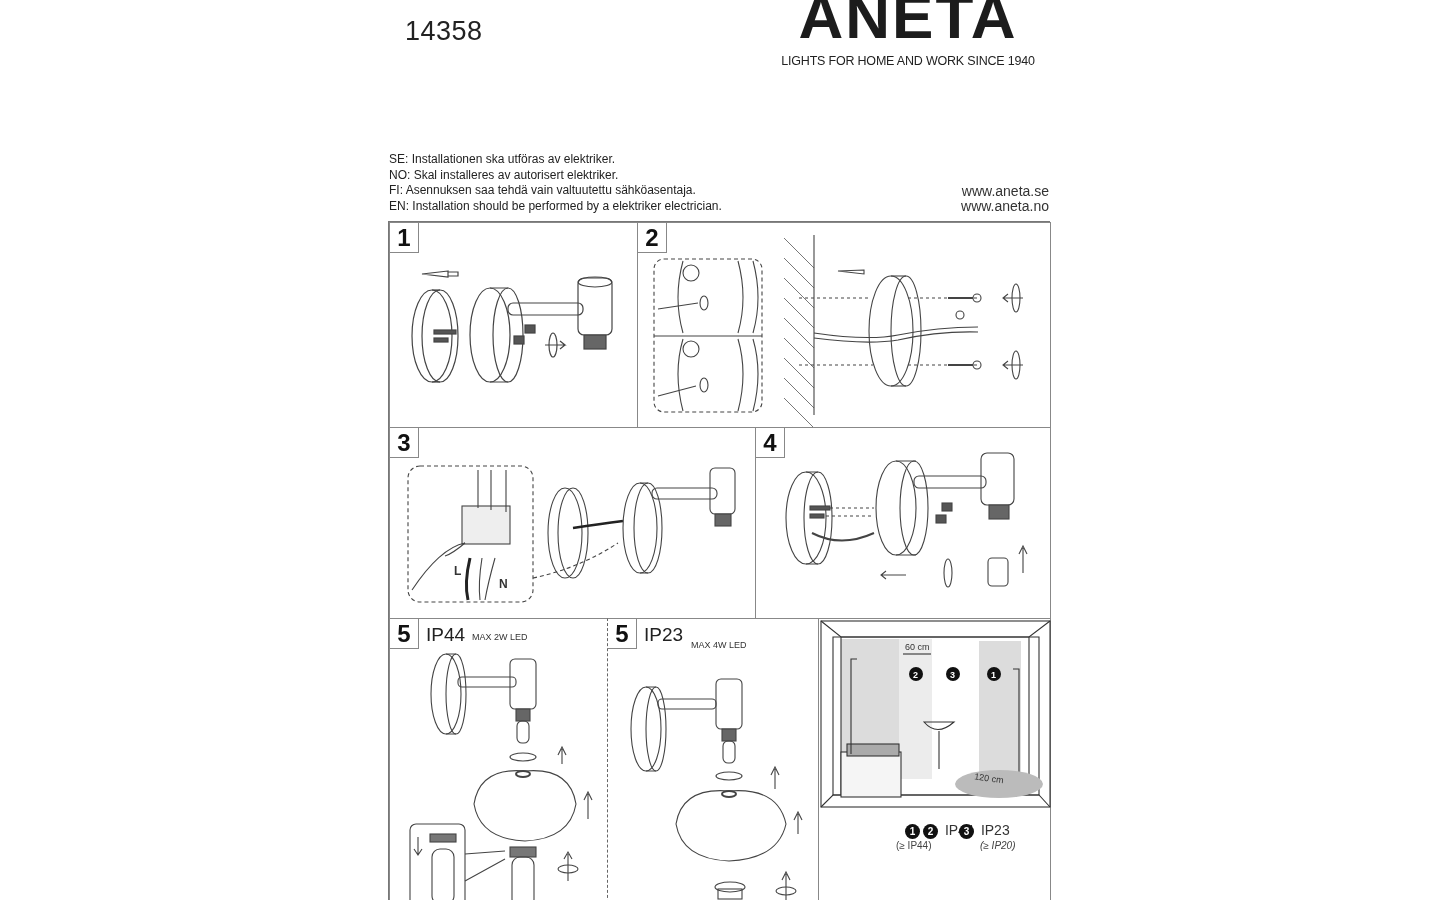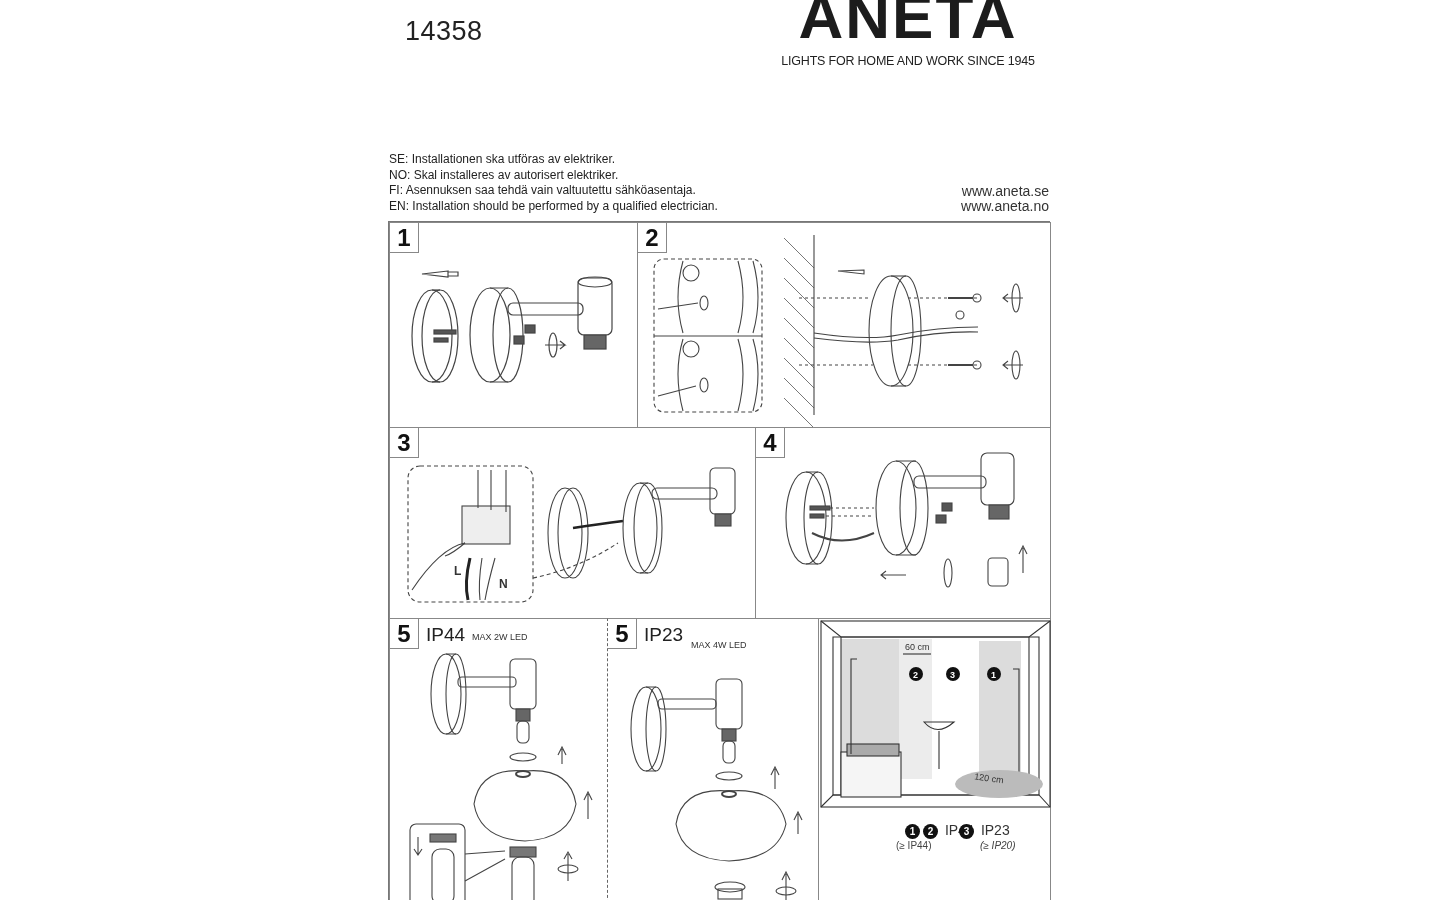--- a/index.html
+++ b/index.html
@@ -22,28 +22,28 @@
   .zone-sub{position:absolute;font-size:10px;color:#444;}
   .dot{display:inline-block;width:15px;height:15px;border-radius:50%;background:#111;color:#fff;font-size:10px;font-weight:bold;text-align:center;line-height:15px;margin-right:3px;vertical-align:middle;}
 </style>
 </head>
 <body>
 
 <div class="abs product-code">14358</div>
 
 <div class="abs logo">
   <div class="logo-top">ANETA</div>
-  <div class="logo-tag">LIGHTS FOR HOME AND WORK SINCE 1945</div>
+  <div class="logo-tag">LIGHTS FOR HOME AND WORK SINCE 1940</div>
 </div>
 
 <div class="abs notes">
   <div>SE: Installationen ska utföras av elektriker.</div>
   <div>NO: Skal installeres av autorisert elektriker.</div>
   <div>FI:  Asennuksen saa tehdä vain valtuutettu sähköasentaja.</div>
-  <div>EN: Installation should be performed by a qualified electrician.</div>
+  <div>EN: Installation should be performed by a elektriker electrician.</div>
 </div>
 
 <div class="abs sites">
   <div>www.aneta.se</div>
   <div>www.aneta.no</div>
 </div>
 
 <div class="abs sheet">
 
   <div class="panel" style="left:0;top:0;width:249px;height:206px;">

